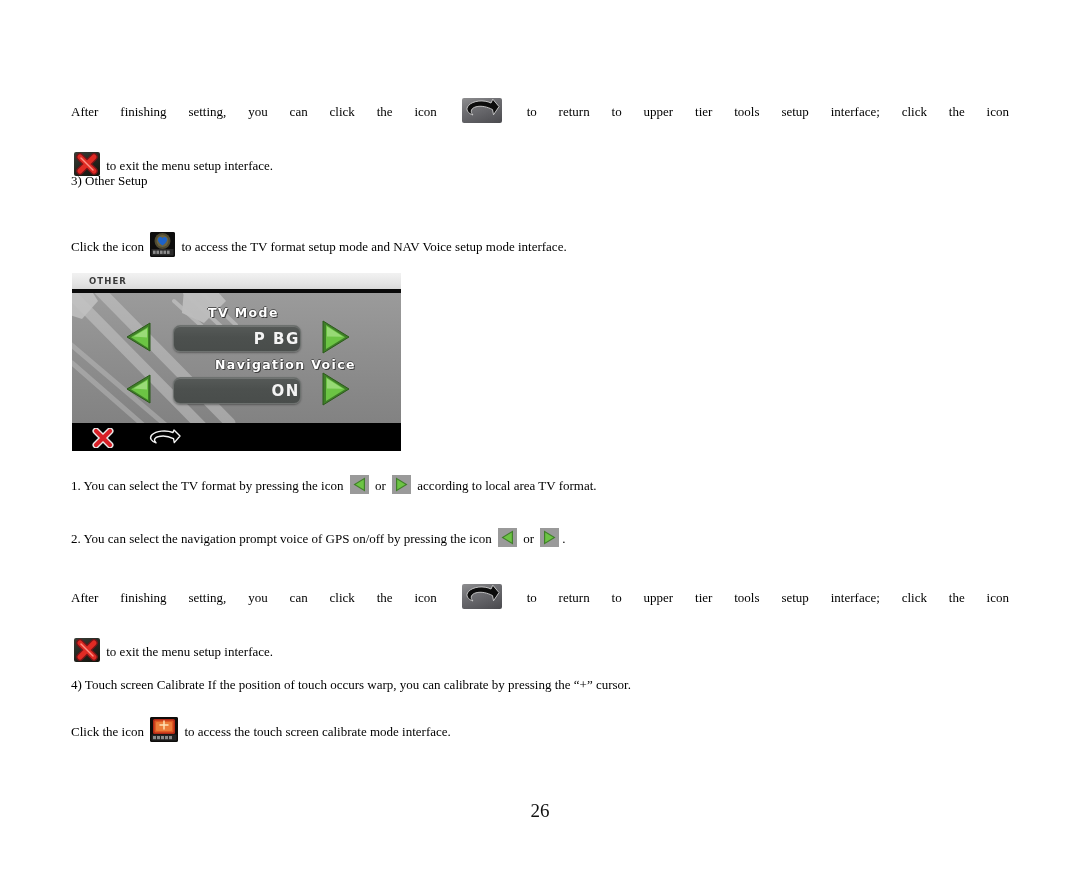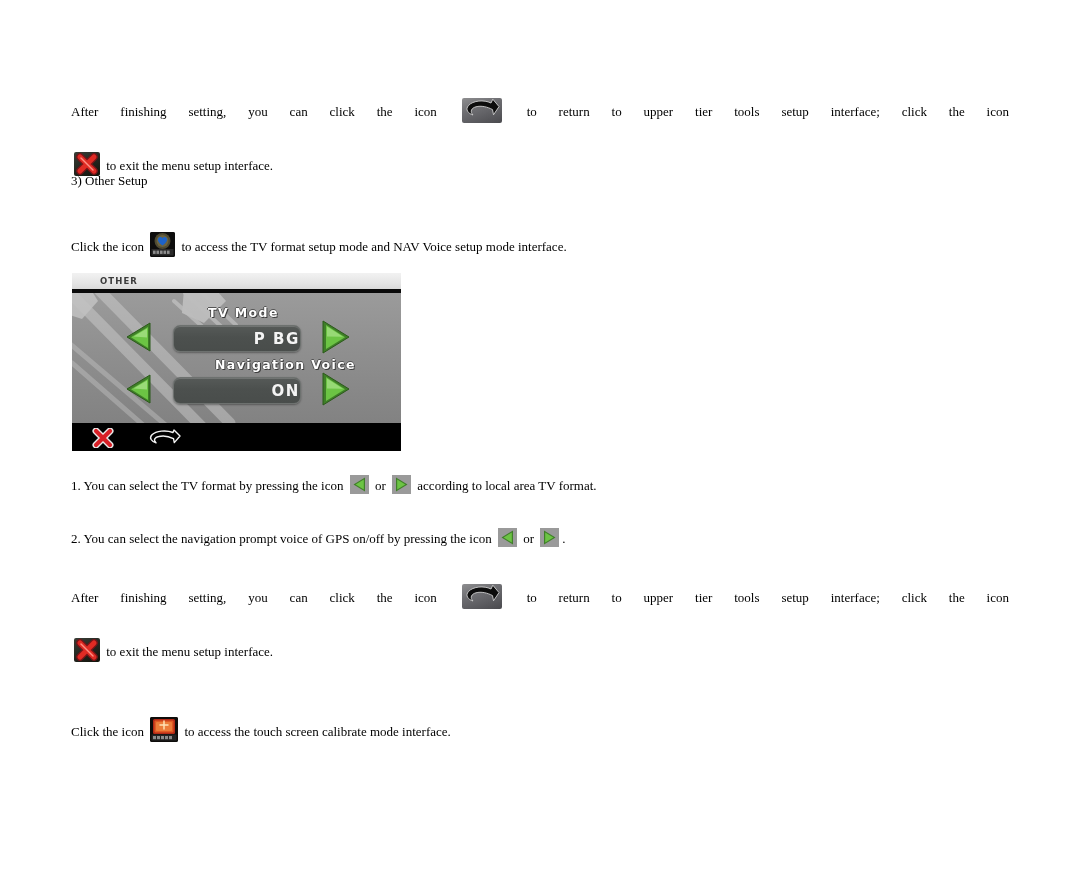--- a/index.html
+++ b/index.html
@@ -119,21 +119,21 @@
   }
   .dev-titlebar {
     position: absolute;
     left: 0; top: 0;
     width: 100%;
     height: 20px;
     background: linear-gradient(to bottom, #f2f2f2 0%, #e3e3e3 55%, #d2d2d2 100%);
   }
   .dev-titlebar .tb-label {
     position: absolute;
-    left: 28px;
+    left: 17px;
     top: 3px;
     font-size: 8.5px;
     font-weight: bold;
     letter-spacing: 1.1px;
     color: #3b3b3b;
     font-family: "DejaVu Sans", "Liberation Sans", sans-serif;
   }
   .dev-titlebar .tb-rule {
     position: absolute;
     left: 0; bottom: 0;
@@ -416,20 +416,21 @@
         <g stroke-linecap="round">
           <path d="M6 5 L20 19 M20 5 L6 19" stroke="#7a1418" stroke-width="7.5"></path>
           <path d="M6 5 L20 19 M20 5 L6 19" stroke="#e02b24" stroke-width="5"></path>
           <path d="M7 6 L19 18" stroke="#ff8f84" stroke-width="1.4"></path>
         </g>
       </svg>
     </span>
     <span>to exit the menu setup interface.</span>
   </div>
 
+  <div class="plain" style="top:676px;">4) Touch screen Calibrate If the position of touch occurs warp, you can calibrate by pressing the “+” cursor.</div>
 
   <div class="plain" style="top:717px;">
     <span>Click the icon</span>
     <span class="icon-chip ico-calib">
       <svg viewBox="0 0 28 25" xmlns="http://www.w3.org/2000/svg">
         <rect x="0" y="0" width="28" height="25" fill="#0e0c0a"></rect>
         <rect x="3" y="2" width="22" height="15" rx="1.5" fill="#b52a16"></rect>
         <rect x="4.5" y="3.5" width="19" height="12" rx="1" fill="#e05a25"></rect>
         <rect x="6" y="5" width="16" height="9" rx="1" fill="#f08a42" opacity=".75"></rect>
         <g stroke="#ffe2b5" stroke-width="1.5" stroke-linecap="round">
@@ -442,14 +443,15 @@
           <rect x="7" y="19" width="3" height="3.2"></rect>
           <rect x="11" y="19" width="3" height="3.2"></rect>
           <rect x="15" y="19" width="3" height="3.2"></rect>
           <rect x="19" y="19" width="3" height="3.2"></rect>
         </g>
       </svg>
     </span>
     <span>to access the touch screen calibrate mode interface.</span>
   </div>
 
+  <div class="page-number">26</div>
 
 </div>
 
 </body></html>

